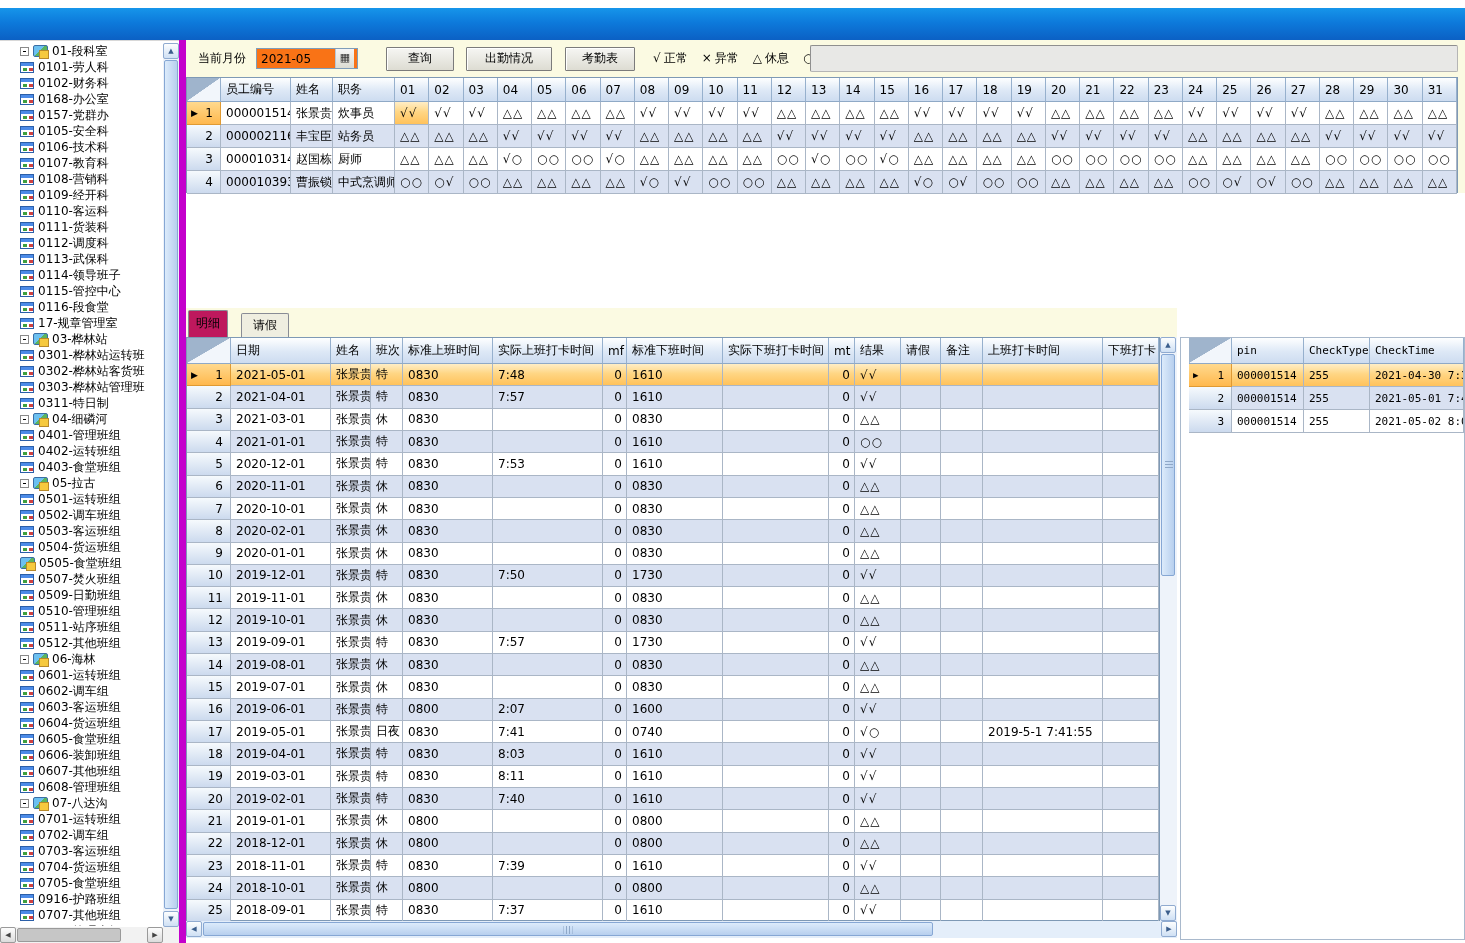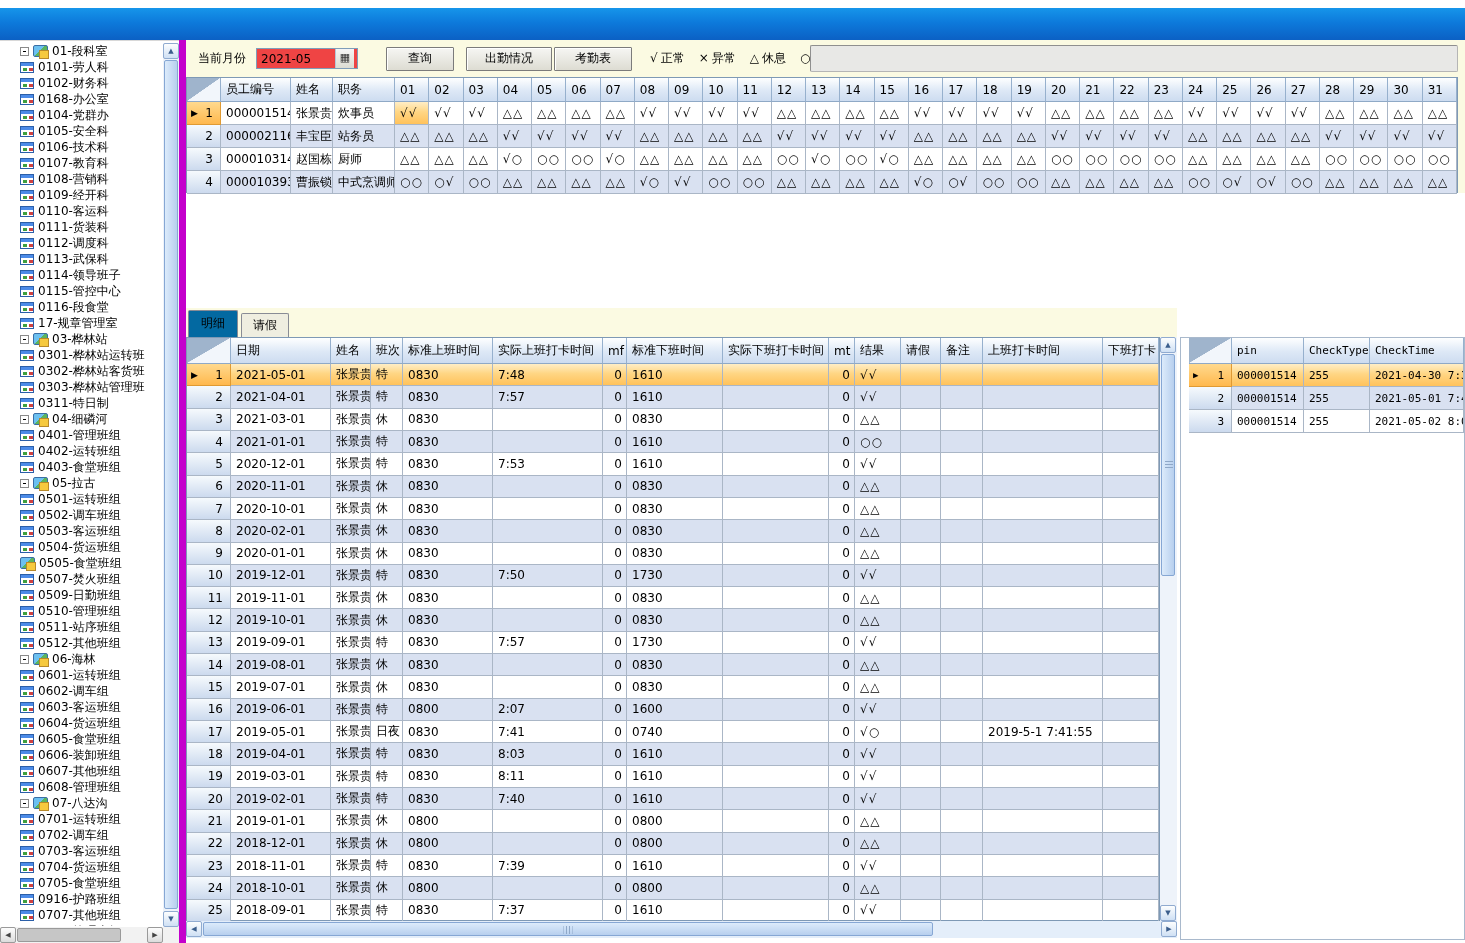--- a/index.html
+++ b/index.html
@@ -41,28 +41,28 @@
   .grip-v { position:absolute; left:3px; top:50%; width:8px; height:9px; transform:translateY(-50%);
     background:repeating-linear-gradient(180deg,#8fa8c8 0 1px,transparent 1px 3px); }
   .grip-h { position:absolute; top:3px; left:50%; width:9px; height:8px; transform:translateX(-50%);
     background:repeating-linear-gradient(90deg,#8fa8c8 0 1px,transparent 1px 3px); }
   .sb-thumb-gray { background:#c6c6c6; border:1px solid #9a9a9a; }
 
   
   #toolbar-bg { position:absolute; left:186px; top:40px; width:1279px; height:153px; background:#fbfae2; }
   #toolbar { position:absolute; left:186px; top:40px; width:1279px; height:37px; display:flex; align-items:center; }
   #toolbar .lab { margin-left:12px; }
-  #month-box { margin-left:10px; width:102px; height:21px; border:1px solid #7f9db9; background:#ef4444; display:flex; align-items:center; }
+  #month-box { margin-left:10px; width:102px; height:21px; border:1px solid #7f9db9; background:#f97316; display:flex; align-items:center; }
   #month-box input { border:none; outline:none; width:78px; padding-left:4px; font:12px "DejaVu Sans",sans-serif; background:transparent; }
   #month-btn { width:19px; height:19px; border-left:1px solid #b5c7d8; background:linear-gradient(#f5f5f5,#dcdcd2); font-size:11px; line-height:18px; text-align:center; color:#333; }
   .tb-btn { height:24px; border:1px solid #7b7b7b; border-radius:1px; background:linear-gradient(#f6f6f3,#dddcd2);
     box-shadow:inset 1px 1px 0 #fff; padding:0 14px; font:12px "DejaVu Sans",sans-serif; }
   #btn-query { margin-left:28px; width:68px; }
   #btn-attend { margin-left:12px; width:86px; }
-  #btn-sheet { margin-left:2px; width:78px; }
+  #btn-sheet { margin-left:13px; width:70px; }
   .legend { margin-left:18px; white-space:nowrap; }
   .legend .sym { margin-right:3px; }
   .legend + .legend { margin-left:14px; }
   #tool-panel { position:absolute; right:7px; top:5px; width:648px; height:27px; background:#e8e8e6;
     border:1px solid #b5b5b5; border-top-color:#8f8f8f; border-left-color:#8f8f8f; border-radius:2px; }
 
   
   .grid { position:absolute; background:#fff; border:1px solid #7e99b5; }
   .gcell { border-right:1px solid #aab6c6; border-bottom:1px solid #aab6c6; overflow:hidden; white-space:nowrap;
     display:flex; align-items:center; }
@@ -85,21 +85,21 @@
     grid-template-rows:26px repeat(25,22.32px); }
   #detail-vscroll { position:relative; width:17px; height:584px; background:#eef3fa; }
   #detail-hscroll { position:absolute; left:186px; top:921px; width:991px; height:17px; background:#e4eefa; }
   #check-grid { left:1180px; top:337px; width:285px; height:603px; display:grid; align-content:start;
     grid-template-columns:43px 72px 66px 1fr; grid-template-rows:26px repeat(3,23px);
     font-family:"DejaVu Sans Mono",monospace; font-size:11px; border-color:#a9b9cc;padding-left:8px; }
 
   
   #tab-strip { position:absolute; left:186px; top:308px; width:991px; height:29px; background:#fbfae2; }
   .tab { position:absolute; border:1px solid #898c95; border-bottom:none; text-align:center; }
-  #tab-detail { left:2px; top:2px; width:50px; height:27px; background:#0369a1; line-height:25px; border-radius:2px 2px 0 0; }
+  #tab-detail { left:2px; top:2px; width:40px; height:27px; background:#be185d; line-height:25px; border-radius:2px 2px 0 0; }
   #tab-leave { left:55px; top:5px; width:48px; height:24px; background:#efeee0; line-height:22px; border-radius:2px 2px 0 0; }
 </style>
 </head>
 <body>
 
 <div id="app">
 
   <div id="titlebar"></div>
 
   <div id="tree-panel">
@@ -116,21 +116,21 @@
         <div class="tree-row child">
           <span class="i-form"></span>
           <span class="lbl">0102-财务科</span>
         </div>
         <div class="tree-row child">
           <span class="i-form"></span>
           <span class="lbl">0168-办公室</span>
         </div>
         <div class="tree-row child">
           <span class="i-form"></span>
-          <span class="lbl">0104-党群办</span>
+          <span class="lbl">0157-党群办</span>
         </div>
         <div class="tree-row child">
           <span class="i-form"></span>
           <span class="lbl">0105-安全科</span>
         </div>
         <div class="tree-row child">
           <span class="i-form"></span>
           <span class="lbl">0106-技术科</span>
         </div>
         <div class="tree-row child">

